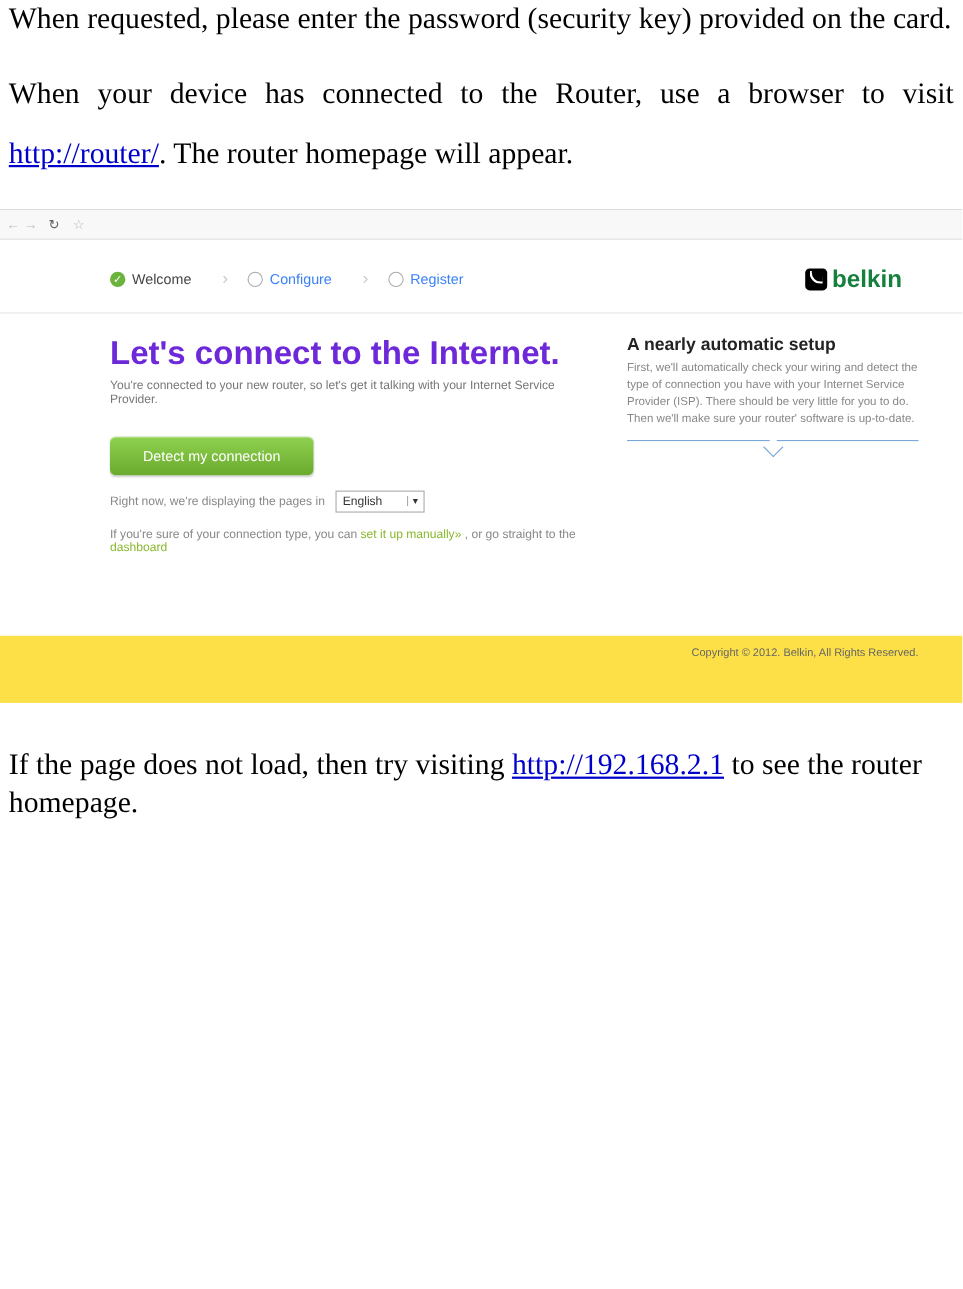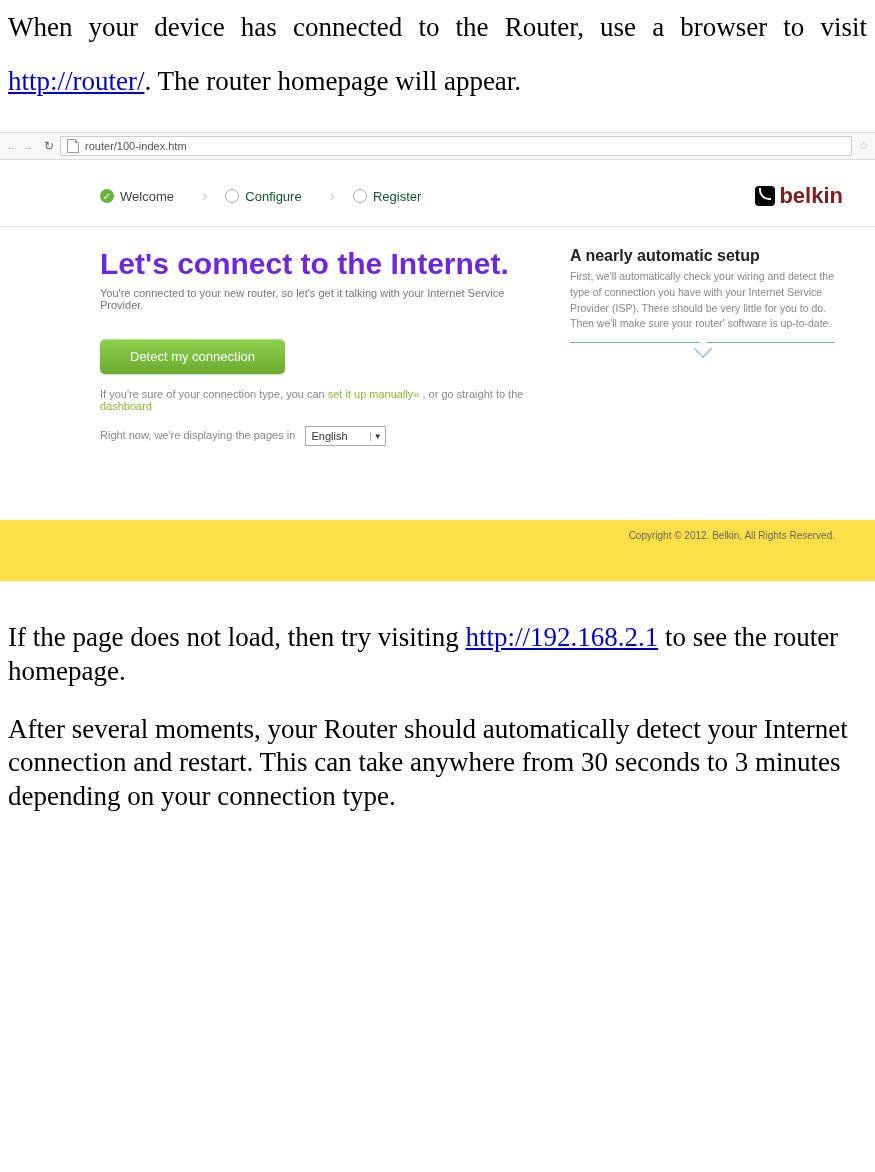--- a/index.html
+++ b/index.html
@@ -70,21 +70,21 @@
   .steps {
     display: flex;
     align-items: center;
     padding: 0 0 0 100px;
     height: 40px;
   }
   .step {
     display: flex;
     align-items: center;
     font-size: 13px;
-    color: #14532d;
+    color: #3b82f6;
     margin-right: 10px;
   }
   .step.active { color: #444; }
   .circle {
     width: 12px; height: 12px;
     border: 1.5px solid #aaa;
     border-radius: 50%;
     margin-right: 6px;
   }
   .check-circle {
@@ -98,25 +98,25 @@
     color: #fff;
     font-size: 10px;
   }
   .chev {
     color: #ccc;
     margin: 0 18px 0 18px;
     font-size: 16px;
   }
   .logo {
     margin-left: auto;
-    margin-right: 32px;
+    margin-right: 55px;
     display: flex;
     align-items: center;
     font-size: 22px;
-    color: #7f1d1d;
+    color: #15803d;
     font-weight: bold;
   }
   .logo-square {
     width: 20px; height: 20px;
     background: #000;
     border-radius: 4px;
     margin-right: 4px;
     position: relative;
   }
   .logo-square::after {
@@ -222,33 +222,30 @@
     padding: 10px 40px 40px 0;
     text-align: right;
     font-size: 10px;
     color: #666;
   }
 </style>
 </head>
 <body>
 
 <div class="doc-text">
+  <p>When requested, please enter the password (security key) provided on the card.</p>
   <p class="big-gap">
     <span>When your device has connected to the Router, use a browser to visit </span><a href="#">http://router/</a><span>. The router homepage will appear.</span>
   </p>
 </div>
 
 <div class="screenshot">
   <div class="browser-bar">
     <span class="nav-arrows">←→</span>
     <span class="reload">↻</span>
-    <div class="addr-box">
-      <span class="page-icon"></span>
-      <span>router/100-index.htm</span>
-    </div>
     <span class="star">☆</span>
   </div>
 
   <div class="page-body">
     <div class="steps">
       <div class="step active">
         <span class="check-circle">✓</span>
         <span>Welcome</span>
       </div>
       <span class="chev">›</span>
@@ -266,41 +263,40 @@
         <span>belkin</span>
       </div>
     </div>
     <div class="divider"></div>
 
     <div class="content-row">
       <div class="left-col">
         <div class="headline">Let's connect to the Internet.</div>
         <div class="subhead">You're connected to your new router, so let's get it talking with your Internet Service Provider.</div>
         <div class="green-btn">Detect my connection</div>
-        <div class="small-line">
-          <span>If you're sure of your connection type, you can </span><span class="lnk">set it up manually»</span><span> , or go straight to the </span><span class="lnk">dashboard</span>
-        </div>
         <div class="small-line">
           <span>Right now, we're displaying the pages in</span>
           &nbsp;
           <span class="lang-select">
             <span class="val">English</span>
             <span class="arr">▼</span>
           </span>
         </div>
+        <div class="small-line">
+          <span>If you're sure of your connection type, you can </span><span class="lnk">set it up manually»</span><span> , or go straight to the </span><span class="lnk">dashboard</span>
+        </div>
       </div>
       <div class="right-col">
         <div class="side-title">A nearly automatic setup</div>
         <div class="side-text">First, we'll automatically check your wiring and detect the type of connection you have with your Internet Service Provider (ISP). There should be very little for you to do. Then we'll make sure your router' software is up-to-date.</div>
         <div class="callout-tail"></div>
       </div>
     </div>
 
     <div class="footer">Copyright © 2012. Belkin, All Rights Reserved.</div>
   </div>
 </div>
 
 <div class="doc-text">
   <p>
     <span>If the page does not load, then try visiting </span><a href="#">http://192.168.2.1</a><span> to see the router homepage.</span>
   </p>
-  <p style="margin-bottom:0;">After several moments, your Router should automatically detect your Internet connection and restart. This can take anywhere from 30 seconds to 3 minutes depending on your connection type.</p>
 </div>
 
 </body></html>

